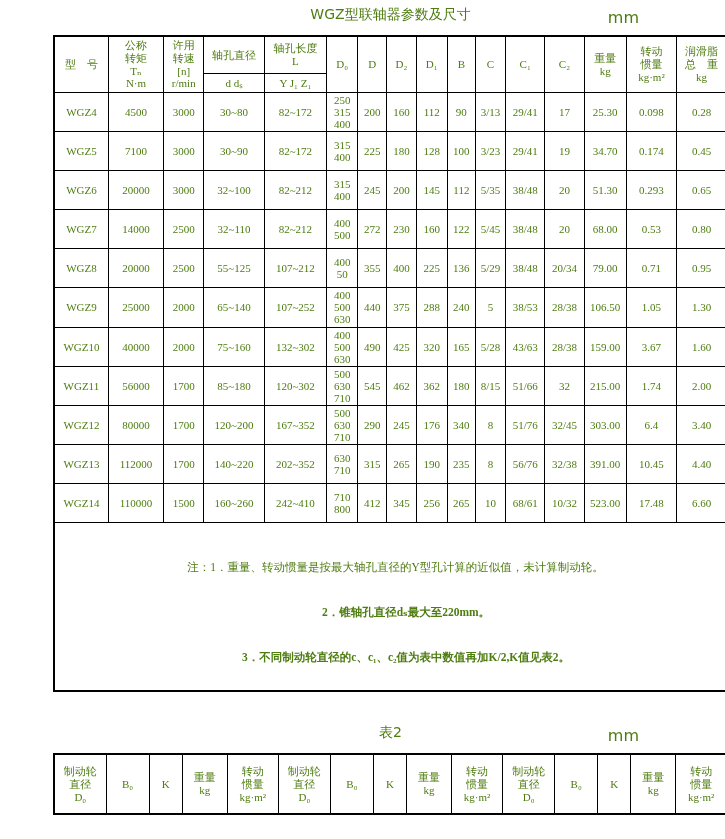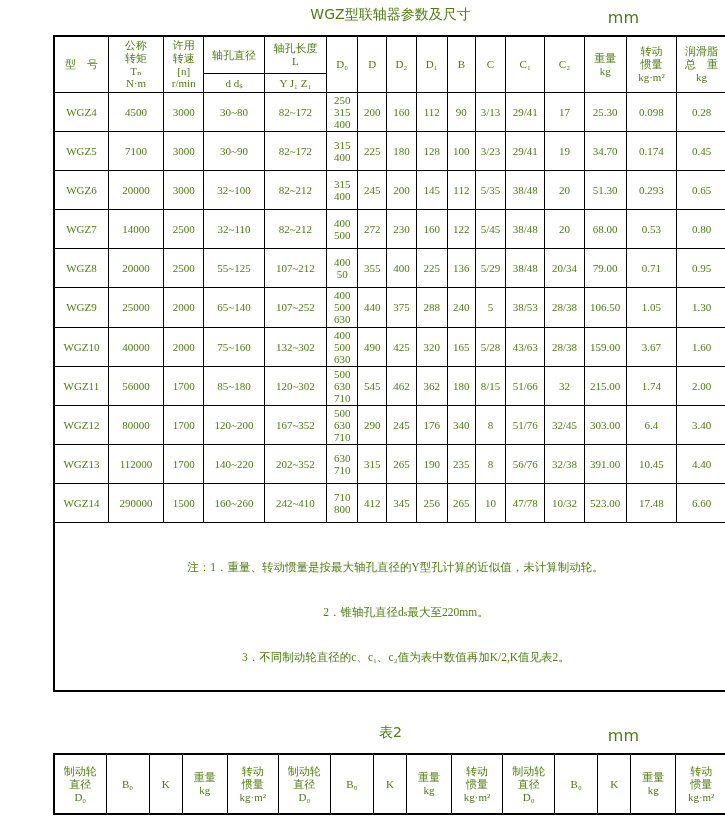--- a/index.html
+++ b/index.html
@@ -50,21 +50,21 @@
   .t1 tbody td{height:36px;line-height:1.1;}
   .t1 tbody td div{line-height:1.1;text-align:center;}
   .t1 tfoot td{
     height:82px;
     vertical-align:top;
     text-align:center;
     padding:10px 4px 0 14px;
     line-height:1.95;
     font-size:11.5px;
   }
-  .t1 tfoot .ind{margin-left:21px;}
+  .t1 tfoot .ind{margin-left:21px;font-weight:bold;}
   .t2 thead th{height:56px;}
 </style>
 </head>
 <body>
 
 <div class="page">
 
   <div class="caption-row">
     <span>WGZ型联轴器参数及尺寸</span>
     <span class="unit">mm</span>
@@ -301,31 +301,31 @@
           <td>235</td>
           <td>8</td>
           <td>56/76</td>
           <td>32/38</td>
           <td>391.00</td>
           <td>10.45</td>
           <td>4.40</td>
         </tr>
         <tr>
           <td>WGZ14</td>
-          <td>290000</td>
+          <td>110000</td>
           <td>1500</td>
           <td>160~260</td>
           <td>242~410</td>
           <td><div>710</div><div>800</div></td>
           <td>412</td>
           <td>345</td>
           <td>256</td>
           <td>265</td>
           <td>10</td>
-          <td>47/78</td>
+          <td>68/61</td>
           <td>10/32</td>
           <td>523.00</td>
           <td>17.48</td>
           <td>6.60</td>
         </tr>
       </tbody>
     <tfoot>
       <tr>
         <td colspan="16">
           <div>注：1．重量、转动惯量是按最大轴孔直径的Y型孔计算的近似值，未计算制动轮。</div>

